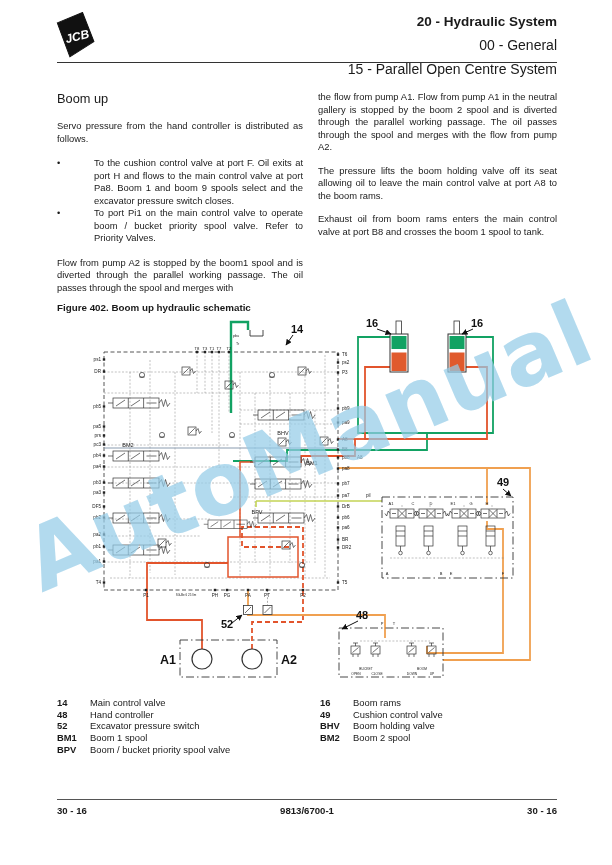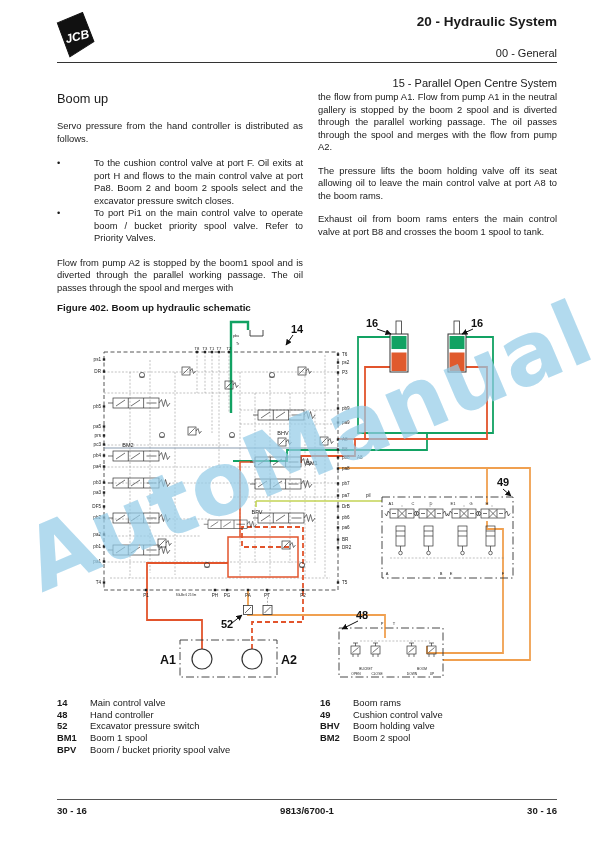--- a/index.html
+++ b/index.html
@@ -1,21 +1,21 @@
 <!DOCTYPE html>
 <html><head>
 <meta charset="utf-8">
 <style>
   html,body{margin:0;padding:0;background:#fff;}
   .page{position:relative;width:612px;height:865px;background:#fff;overflow:hidden;
         font-family:"Liberation Sans",sans-serif;color:#1a1a1a;}
   .logo{position:absolute;left:54px;top:12px;width:42px;height:48px;}
   .hdr-text{position:absolute;top:14px;right:55px;text-align:right;}
   .hdr-title{font-size:13.5px;font-weight:bold;}
-  .hdr-sub{font-size:11px;margin-top:18px;}
+  .hdr-sub{font-size:14px;margin-top:8px;}
   .hdr-rule{position:absolute;left:57px;right:55px;top:62px;border-top:1.2px solid #333;height:0;}
   .col{position:absolute;font-size:9.4px;line-height:1.33;text-align:justify;}
   .col-left{left:57px;top:90px;width:246px;}
   .col-right{left:318px;top:91px;width:239px;}
   .boomup{font-size:12.8px;font-weight:normal;margin:0 0 13px 0;}
   .col p{margin:0 0 11px 0;}
   .bullets{margin:12px 0;}
   .b-row{display:flex;margin:0;}
   .b-mark{width:37px;flex:none;}
   .b-text{flex:1;text-align:justify;}
@@ -55,21 +55,21 @@
     <div class="hdr-sub">15 - Parallel Open Centre System</div>
   </div>
   <div class="hdr-rule"></div>
 
   <div class="col col-left">
     <div class="boomup">Boom up</div>
     <p>Servo pressure from the hand controller is distributed as follows.</p>
     <div class="bullets">
       <div class="b-row">
         <span class="b-mark">•</span>
-        <span class="b-text">To the cushion control valve at port F. Oil exits at port H and flows to the main control valve at port Pa8. Boom 2 and boom 2 spools select and the excavator pressure switch closes.</span>
+        <span class="b-text">To the cushion control valve at port F. Oil exits at port H and flows to the main control valve at port Pa8. Boom 1 and boom 9 spools select and the excavator pressure switch closes.</span>
       </div>
       <div class="b-row">
         <span class="b-mark">•</span>
         <span class="b-text">To port Pi1 on the main control valve to operate boom / bucket priority spool valve. Refer to Priority Valves.</span>
       </div>
     </div>
     <p>Flow from pump A2 is stopped by the boom1 spool and is diverted through the parallel working passage. The oil passes through the spool and merges with</p>
   </div>
 
   <div class="col col-right">

